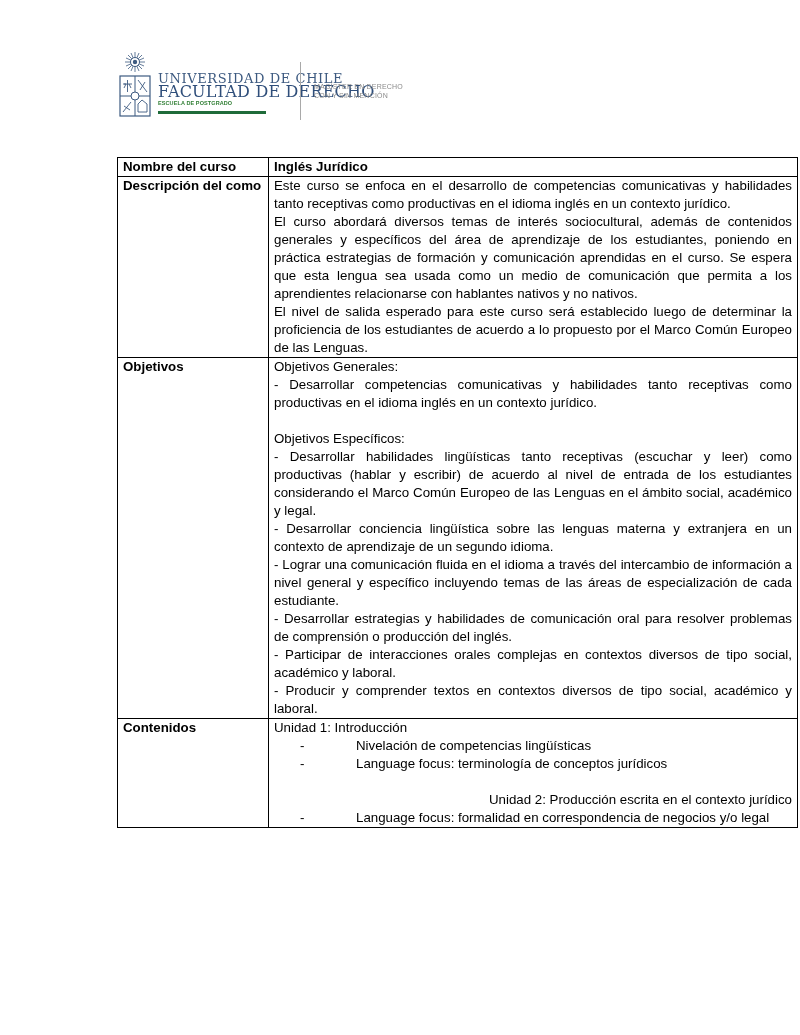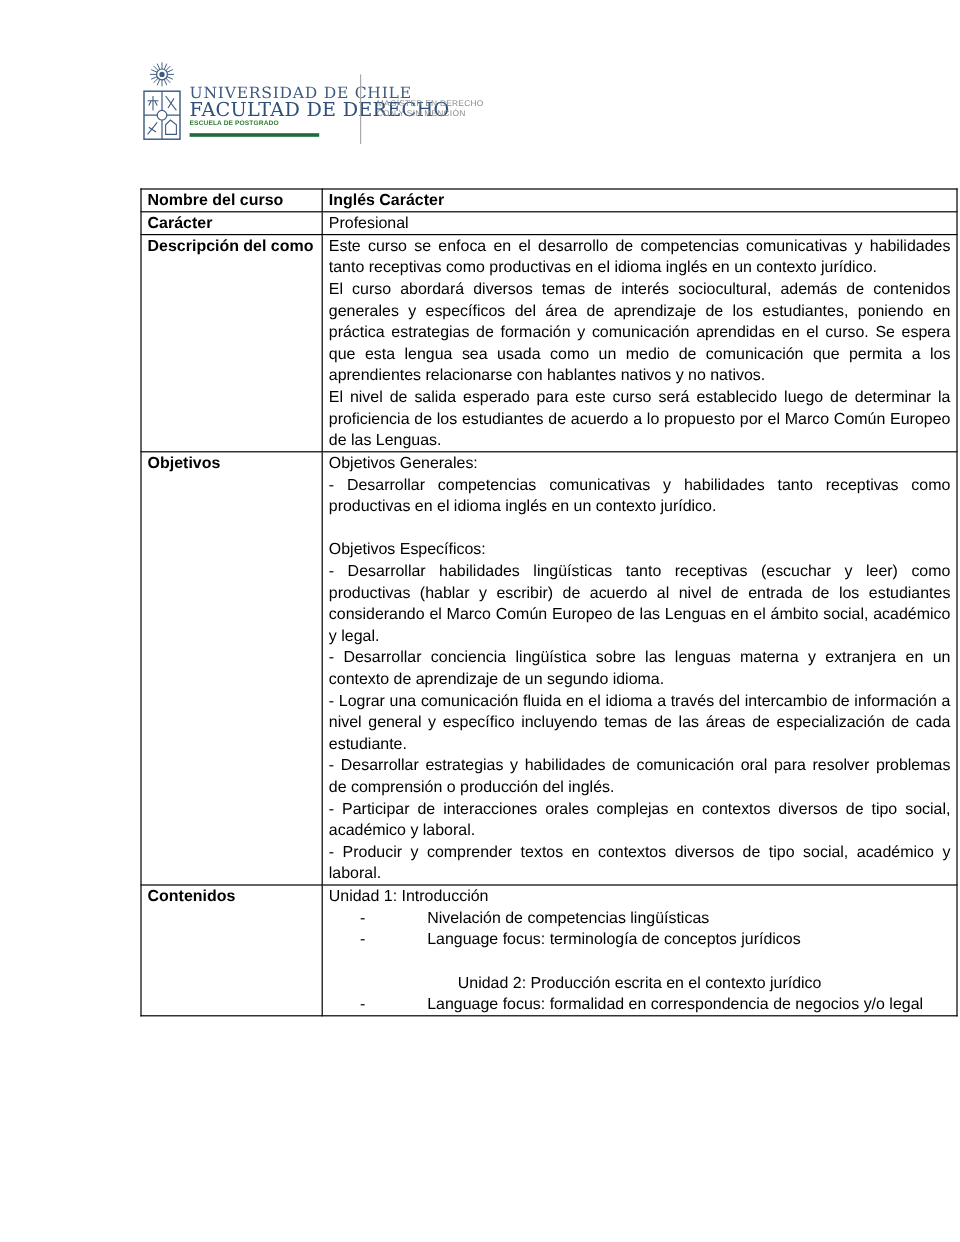--- a/index.html
+++ b/index.html
@@ -78,25 +78,21 @@
   <div class="program">
     <div style="text-transform: uppercase;">Magíster en Derecho</div>
     <div style="text-transform: uppercase;">con y sin mención</div>
   </div>
 </div>
 
 <table class="course">
   <tbody>
     <tr class="short">
       <td class="label">Nombre del curso</td>
-      <td class="value first-val">Inglés Carácter</td>
-    </tr>
-    <tr class="short">
-      <td class="label">Carácter</td>
-      <td class="value">Profesional</td>
+      <td class="value first-val">Inglés Jurídico</td>
     </tr>
 
     <tr>
       <td class="label">Descripción del como</td>
       <td class="value">
         <p class="par">Este curso se enfoca en el desarrollo de competencias comunicativas y habilidades tanto receptivas como productivas en el idioma inglés en un contexto jurídico.</p>
         <p class="par">El curso abordará diversos temas de interés sociocultural, además de contenidos generales y específicos del área de aprendizaje de los estudiantes, poniendo en práctica estrategias de formación y comunicación aprendidas en el curso. Se espera que esta lengua sea usada como un medio de comunicación que permita a los aprendientes relacionarse con hablantes nativos y no nativos.</p>
         <p class="par">El nivel de salida esperado para este curso será establecido luego de determinar la proficiencia de los estudiantes de acuerdo a lo propuesto por el Marco Común Europeo de las Lenguas.</p>
       </td>
     </tr>
@@ -123,21 +119,21 @@
         <p class="par" style="text-align:left;">Unidad 1: Introducción</p>
         <div class="bullet">
           <span class="dash">-</span>
           <span class="btext">Nivelación de competencias lingüísticas</span>
         </div>
         <div class="bullet">
           <span class="dash">-</span>
           <span class="btext">Language focus: terminología de conceptos jurídicos</span>
         </div>
         <div class="gap"></div>
-        <p class="par" style="text-align:center;">Unidad 2: Producción escrita en el contexto jurídico</p>
+        <p class="par" style="text-align:right;">Unidad 2: Producción escrita en el contexto jurídico</p>
         <div class="bullet">
           <span class="dash">-</span>
           <span class="btext">Language focus: formalidad en correspondencia de negocios y/o legal</span>
         </div>
       </td>
     </tr>
   </tbody>
 </table>
 
 </body></html>

